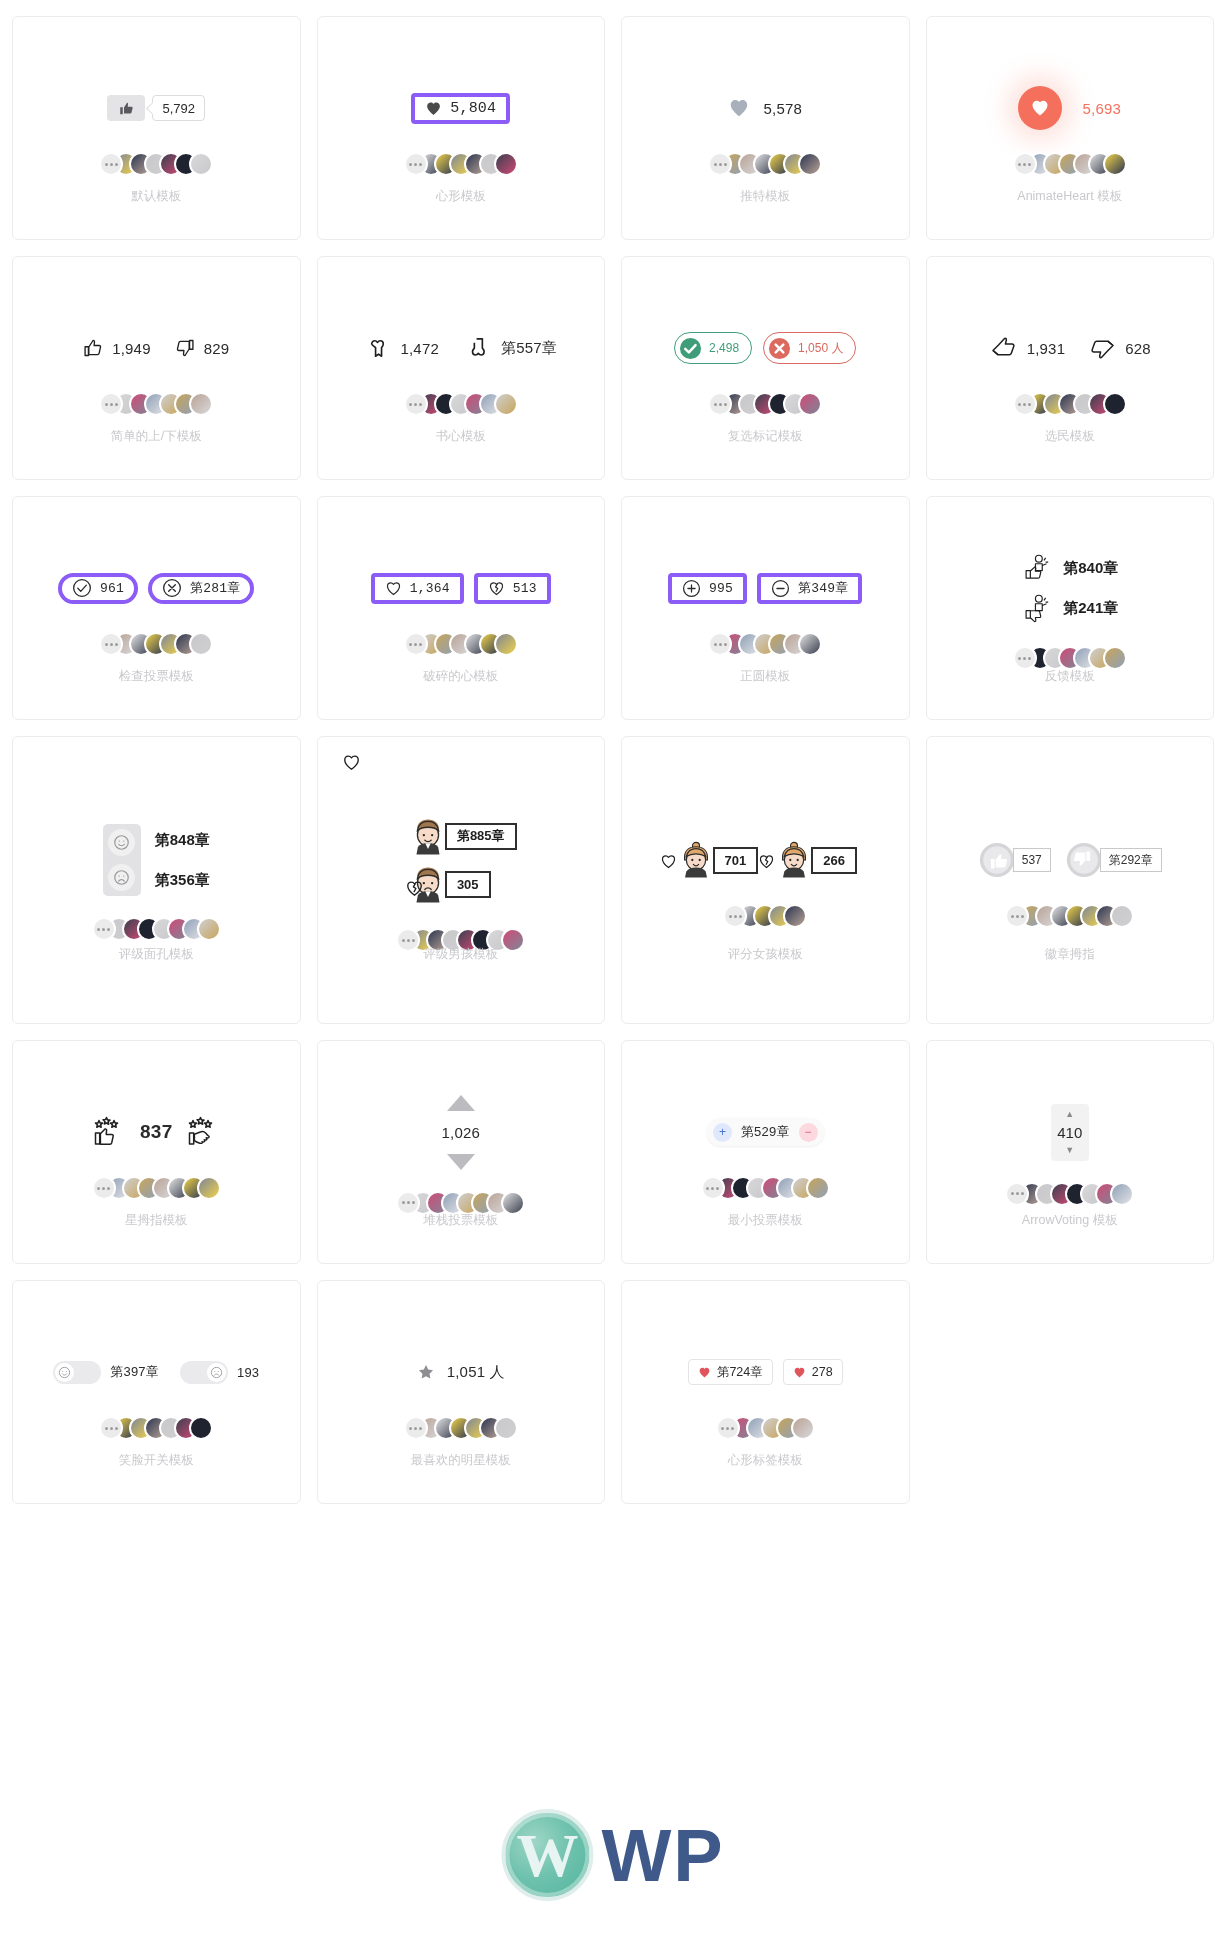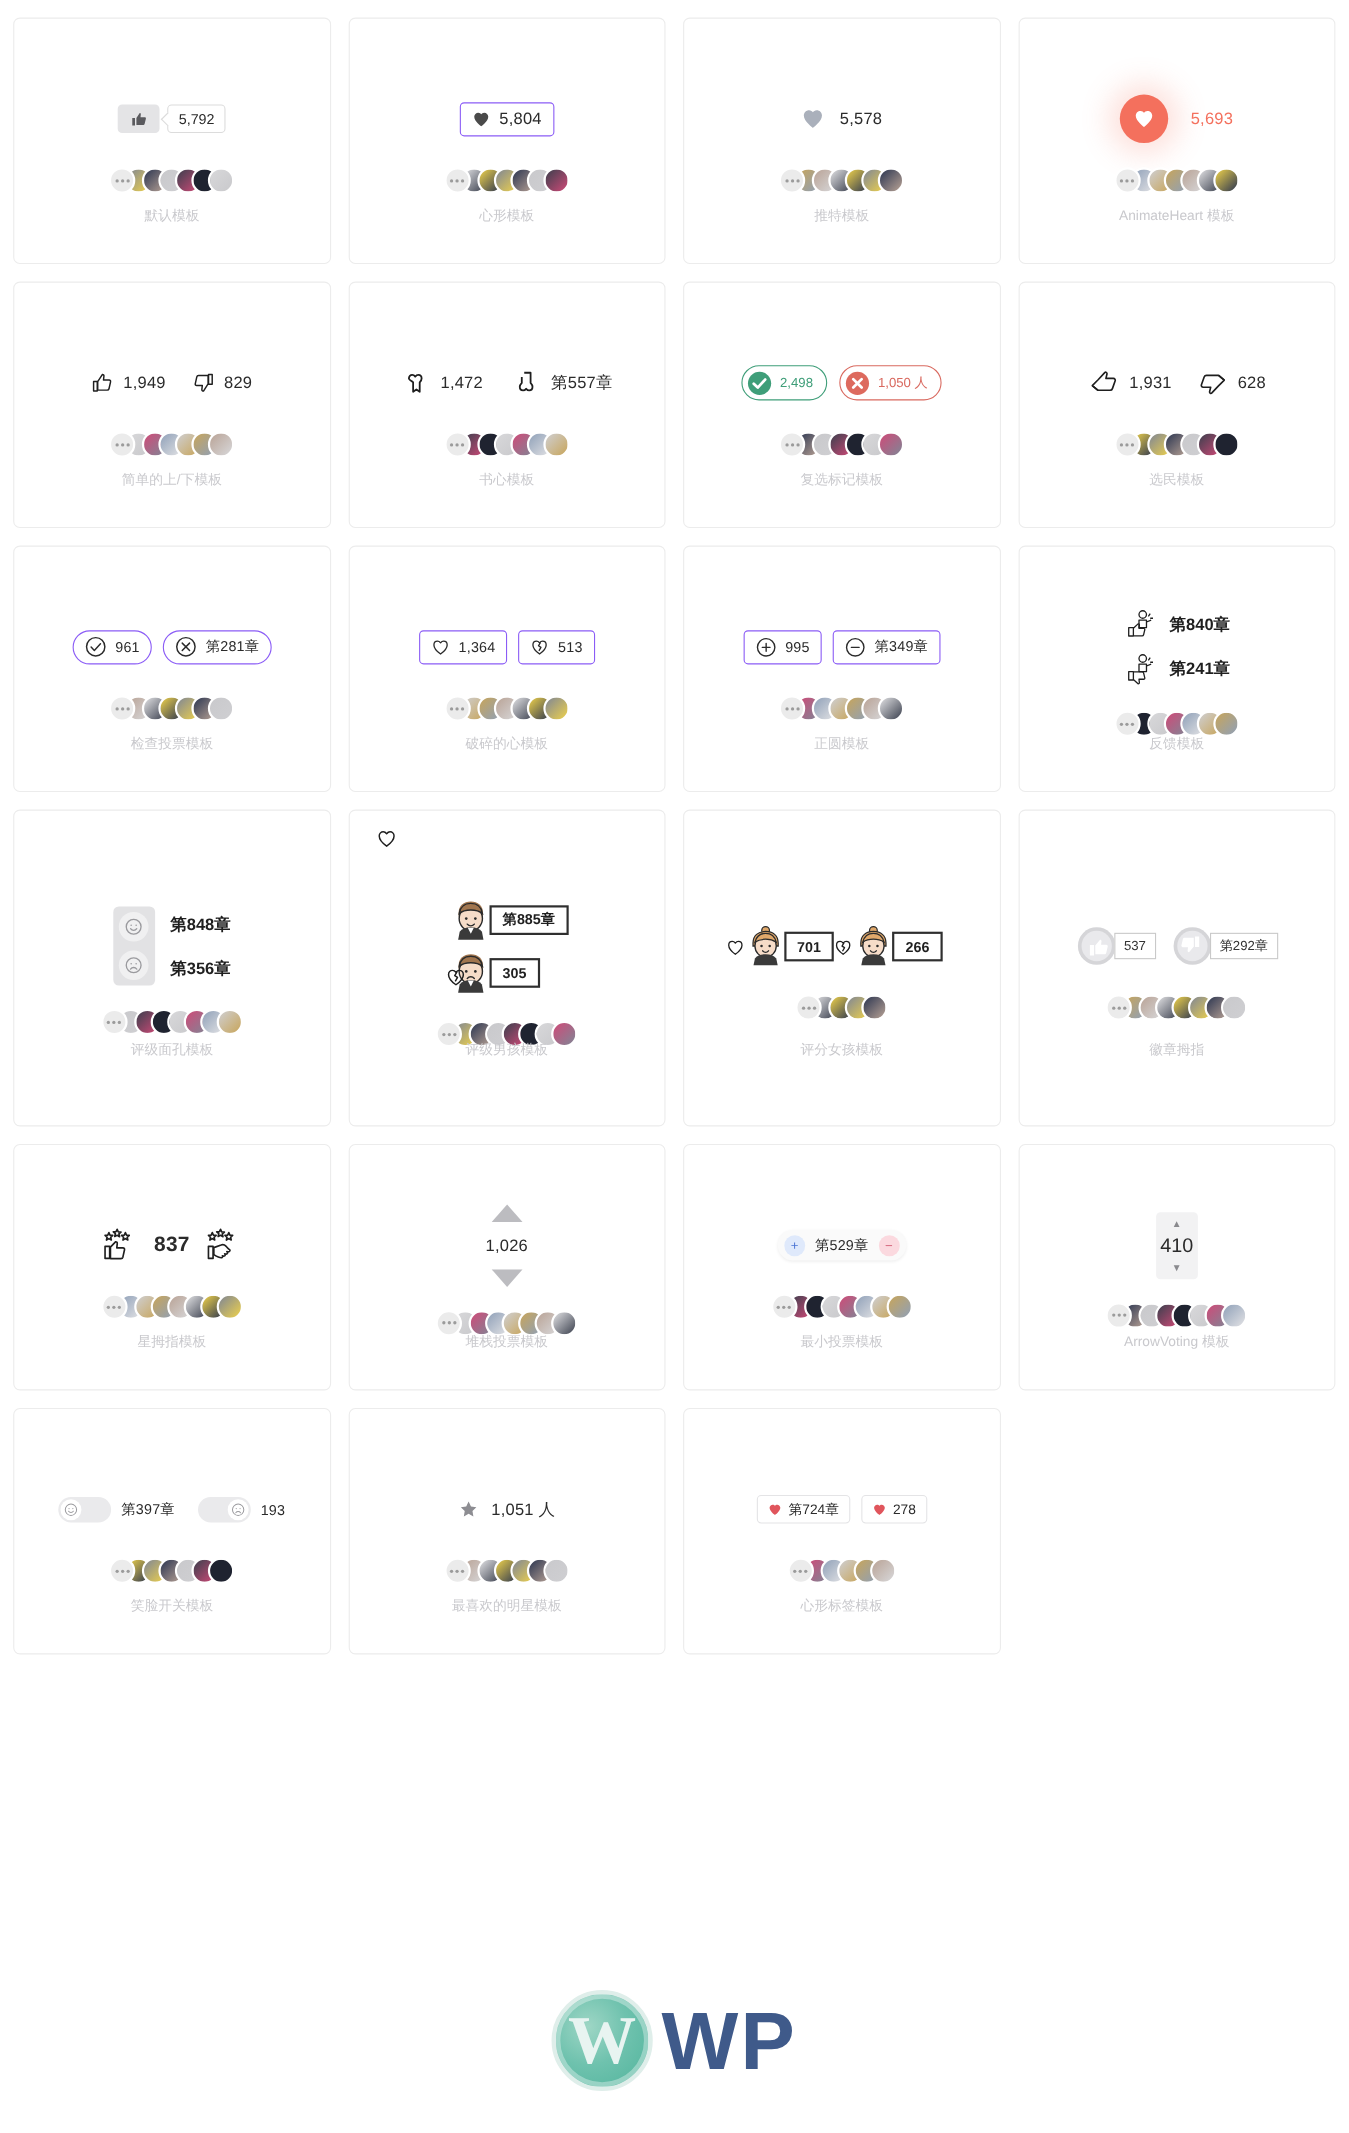--- a/index.html
+++ b/index.html
@@ -103,23 +103,23 @@
     padding: 0 9px; font-size: 13px; color: #2b2b2b;
     background: #fff; margin-left: 7px; position: relative;
   }
   .bubble:before {
     content: ""; position: absolute; left: -5px; top: 50%;
     margin-top: -4px; width: 8px; height: 8px;
     background: #fff; border-left: 1px solid #dcdcdc;
     border-bottom: 1px solid #dcdcdc; transform: rotate(45deg);
   }
   .boxed {
-    border: 1px solid #8b5cf6; border-radius: 4px;
+    border: 4px solid #8b5cf6; border-radius: 4px;
     height: 31px; display: flex; align-items: center;
-    gap: 8px; padding: 0 10px; background: #fff;
+    gap: 8px; padding: 0 10px; background: #fff; font-family: Liberation Mono, monospace;
   }
   .pill {
     border: 1px solid #3f9e79; border-radius: 40px;
     height: 32px; display: flex; align-items: center;
     gap: 7px; padding: 0 12px 0 4px; background: #fff;
   }
   .pill.red { border-color: #d9695f; }
   .pill .lbl { font-size: 12px; color: #3f9e79; }
   .pill.red .lbl { color: #d9695f; }
 
@@ -161,21 +161,21 @@
     border-right:14px solid transparent;
   }
   .arrow-up { border-bottom:16px solid #bcbcc0; }
   .arrow-down { border-top:16px solid #bcbcc0; }
   .stepbox {
     background:#f2f2f3;border-radius:4px;width:38px;
     display:flex;flex-direction:column;align-items:center;
     padding:3px 0;
   }
   .stepbtn { font-size:9px;color:#8a8a8e;line-height:1; padding:3px 0;}
-  .stepval { font-size:18px;color:#2b2b2b;padding:2px 0;}
+  .stepval { font-size:15px;color:#2b2b2b;padding:2px 0;}
   .minipill {
     background:#fafafa;border-radius:30px;height:28px;
     display:flex;align-items:center;gap:9px;padding:0 6px;
     box-shadow:0 1px 3px rgba(0,0,0,.07);
   }
   .minicirc{width:19px;height:19px;border-radius:50%;
     display:flex;align-items:center;justify-content:center;font-size:12px;}
   .minicirc.b{background:#dfe9fb;color:#4a74d4;}
   .minicirc.p{background:#fbd9df;color:#d4647a;}
   .toggle {

